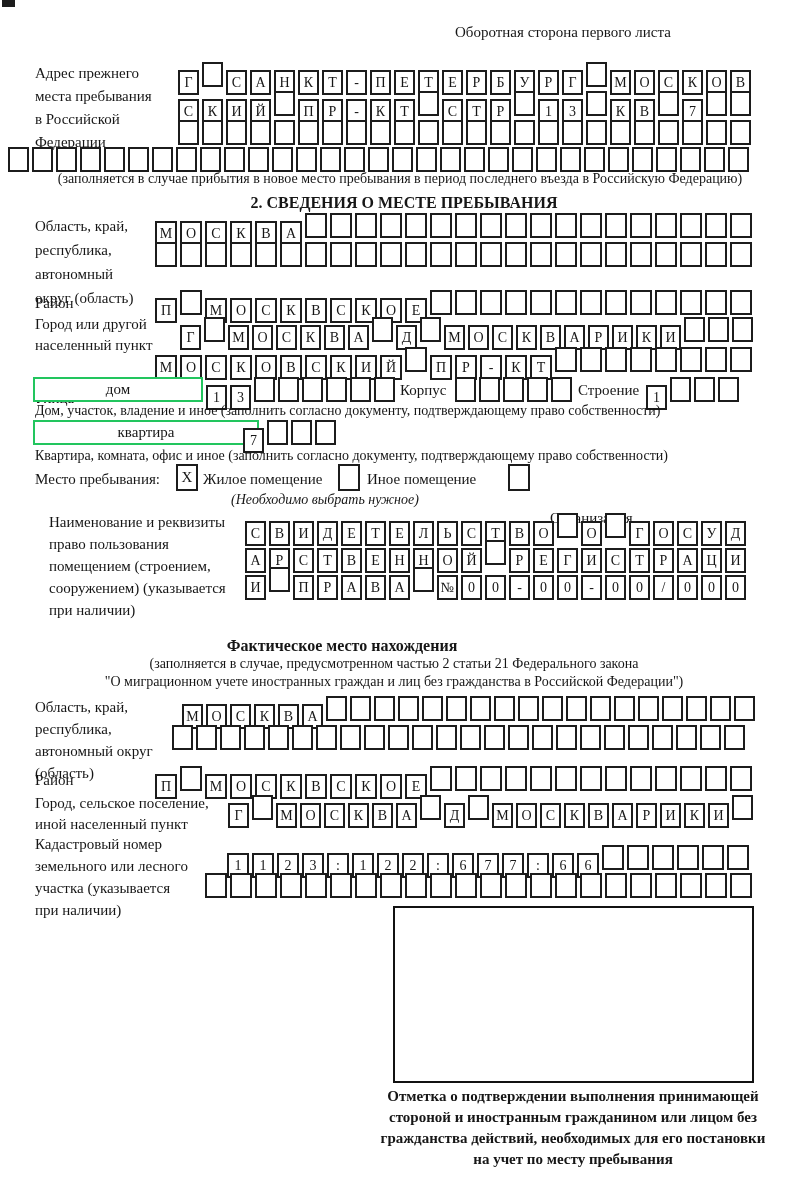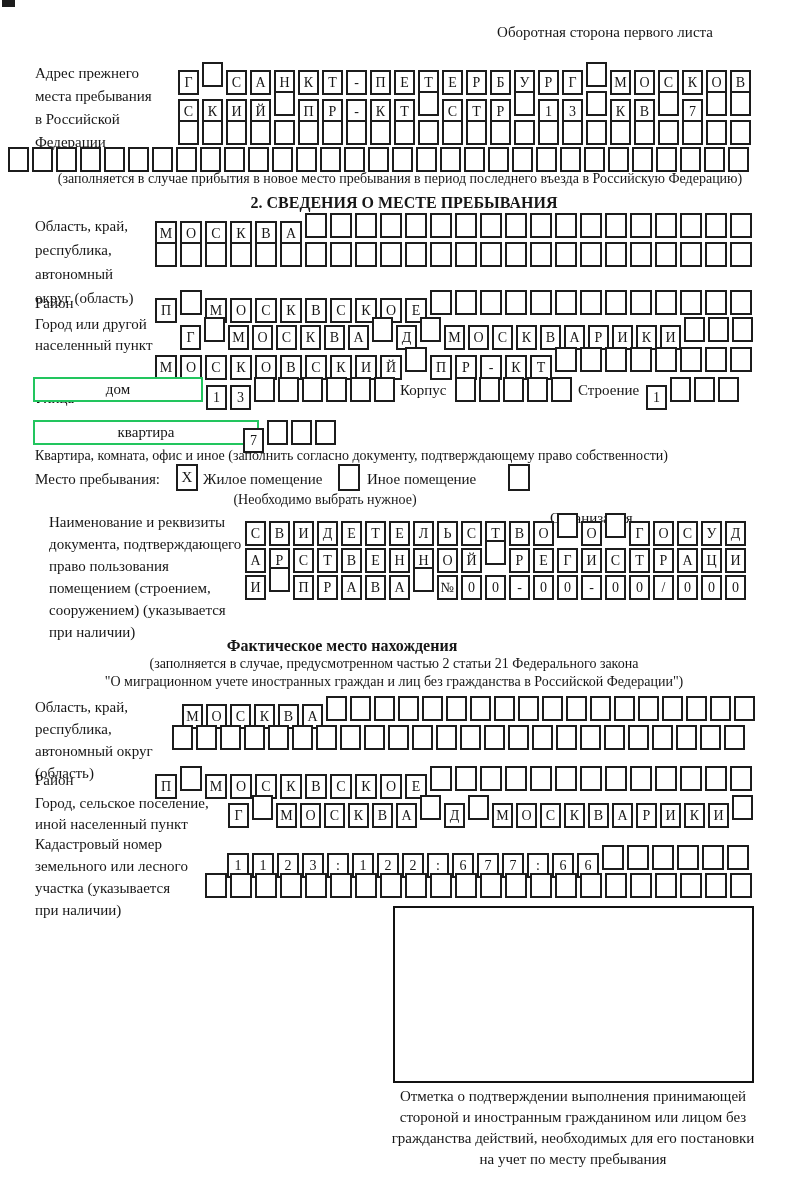--- a/index.html
+++ b/index.html
@@ -26,21 +26,21 @@
   .notes .ln{font-size:14px;line-height:18px;}
   .artifact{position:absolute;background:#1c1c1c;}
 </style>
 </head>
 <body>
 
 <div id="page">
 
   <div class="artifact" style="left:2px;top:0;width:13px;height:7px;"></div>
 
-  <div class="abs" style="left:455px;top:24px;width:300px;text-align:center;font-size:15px;">Оборотная сторона первого листа</div>
+  <div class="abs" style="left:455px;top:24px;width:300px;text-align:left;font-size:15px;">Оборотная сторона первого листа</div>
 
   <div class="lbl lines-block" style="left:35px;top:62px;">
       <div class="ln">Адрес прежнего</div>
       <div class="ln">места пребывания</div>
       <div class="ln">в Российской</div>
       <div class="ln">Федерации</div>
     </div>
   <div class="cellrow" style="left:178px;top:62px;"><span class="cell">Г</span><span class="cell"></span><span class="cell">С</span><span class="cell">А</span><span class="cell">Н</span><span class="cell">К</span><span class="cell">Т</span><span class="cell">-</span><span class="cell">П</span><span class="cell">Е</span><span class="cell">Т</span><span class="cell">Е</span><span class="cell">Р</span><span class="cell">Б</span><span class="cell">У</span><span class="cell">Р</span><span class="cell">Г</span><span class="cell"></span><span class="cell">М</span><span class="cell">О</span><span class="cell">С</span><span class="cell">К</span><span class="cell">О</span><span class="cell">В</span></div>
   <div class="cellrow" style="left:178px;top:91px;"><span class="cell">С</span><span class="cell">К</span><span class="cell">И</span><span class="cell">Й</span><span class="cell"></span><span class="cell">П</span><span class="cell">Р</span><span class="cell">-</span><span class="cell">К</span><span class="cell">Т</span><span class="cell"></span><span class="cell">С</span><span class="cell">Т</span><span class="cell">Р</span><span class="cell"></span><span class="cell">1</span><span class="cell">3</span><span class="cell"></span><span class="cell">К</span><span class="cell">В</span><span class="cell"></span><span class="cell">7</span><span class="cell"></span><span class="cell"></span></div>
   <div class="cellrow" style="left:178px;top:120px;"><span class="cell"></span><span class="cell"></span><span class="cell"></span><span class="cell"></span><span class="cell"></span><span class="cell"></span><span class="cell"></span><span class="cell"></span><span class="cell"></span><span class="cell"></span><span class="cell"></span><span class="cell"></span><span class="cell"></span><span class="cell"></span><span class="cell"></span><span class="cell"></span><span class="cell"></span><span class="cell"></span><span class="cell"></span><span class="cell"></span><span class="cell"></span><span class="cell"></span><span class="cell"></span><span class="cell"></span></div>
@@ -69,37 +69,37 @@
 
   <div class="lbl" style="left:35px;top:350px;margin-top:37px;">Улица</div>
   <div class="cellrow wide" style="left:155px;top:347px;"><span class="cell">М</span><span class="cell">О</span><span class="cell">С</span><span class="cell">К</span><span class="cell">О</span><span class="cell">В</span><span class="cell">С</span><span class="cell">К</span><span class="cell">И</span><span class="cell">Й</span><span class="cell"></span><span class="cell">П</span><span class="cell">Р</span><span class="cell">-</span><span class="cell">К</span><span class="cell">Т</span><span class="cell"></span><span class="cell"></span><span class="cell"></span><span class="cell"></span><span class="cell"></span><span class="cell"></span><span class="cell"></span><span class="cell"></span></div>
 
   <div class="boxlabel" style="left:33px;top:377px;width:170px;">дом</div>
   <div class="cellrow" style="left:206px;top:377px;"><span class="cell">1</span><span class="cell">3</span><span class="cell"></span><span class="cell"></span><span class="cell"></span><span class="cell"></span><span class="cell"></span><span class="cell"></span></div>
   <div class="lbl" style="left:400px;top:379px;">Корпус</div>
   <div class="cellrow" style="left:455px;top:377px;"><span class="cell"></span><span class="cell"></span><span class="cell"></span><span class="cell"></span><span class="cell"></span></div>
   <div class="lbl" style="left:578px;top:379px;">Строение</div>
   <div class="cellrow" style="left:646px;top:377px;"><span class="cell">1</span><span class="cell"></span><span class="cell"></span><span class="cell"></span></div>
+  <div class="small-note" style="left:35px;top:403px;">Дом, участок, владение и иное (заполнить согласно документу, подтверждающему право собственности)</div>
 
   <div class="boxlabel" style="left:33px;top:420px;width:226px;">квартира</div>
   <div class="cellrow" style="left:243px;top:420px;"><span class="cell">7</span><span class="cell"></span><span class="cell"></span><span class="cell"></span></div>
   <div class="small-note" style="left:35px;top:448px;">Квартира, комната, офис и иное (заполнить согласно документу, подтверждающему право собственности)</div>
 
   <div class="lbl" style="left:35px;top:468px;">Место пребывания:</div>
   <div class="chk" style="left:176px;top:464px;">X</div>
   <div class="lbl" style="left:203px;top:468px;">Жилое помещение</div>
   <div class="chk" style="left:338px;top:464px;"></div>
   <div class="lbl" style="left:367px;top:468px;">Иное помещение</div>
   <div class="chk" style="left:508px;top:464px;"></div>
   <div class="lbl" style="left:550px;top:468px;margin-top:39px;">Организация</div>
-  <div class="small-note center" style="left:200px;top:492px;width:250px;">(Необходимо выбрать нужное)</div>
+  <div class="small-note center" style="left:200px;top:492px;width:250px;font-style:italic;">(Необходимо выбрать нужное)</div>
 
   <div class="lbl lines-block" style="left:35px;top:511px;line-height:22px;margin-left:14px;">
       <div class="ln">Наименование и реквизиты</div>
-      <div class="ln">документа, подтверждающего</div>
       <div class="ln">право пользования</div>
       <div class="ln">помещением (строением,</div>
       <div class="ln">сооружением) (указывается</div>
       <div class="ln">при наличии)</div>
     </div>
   <div class="cellrow" style="left:245px;top:513px;"><span class="cell">С</span><span class="cell">В</span><span class="cell">И</span><span class="cell">Д</span><span class="cell">Е</span><span class="cell">Т</span><span class="cell">Е</span><span class="cell">Л</span><span class="cell">Ь</span><span class="cell">С</span><span class="cell">Т</span><span class="cell">В</span><span class="cell">О</span><span class="cell"></span><span class="cell">О</span><span class="cell"></span><span class="cell">Г</span><span class="cell">О</span><span class="cell">С</span><span class="cell">У</span><span class="cell">Д</span></div>
   <div class="cellrow" style="left:245px;top:540px;"><span class="cell">А</span><span class="cell">Р</span><span class="cell">С</span><span class="cell">Т</span><span class="cell">В</span><span class="cell">Е</span><span class="cell">Н</span><span class="cell">Н</span><span class="cell">О</span><span class="cell">Й</span><span class="cell"></span><span class="cell">Р</span><span class="cell">Е</span><span class="cell">Г</span><span class="cell">И</span><span class="cell">С</span><span class="cell">Т</span><span class="cell">Р</span><span class="cell">А</span><span class="cell">Ц</span><span class="cell">И</span></div>
   <div class="cellrow" style="left:245px;top:567px;"><span class="cell">И</span><span class="cell"></span><span class="cell">П</span><span class="cell">Р</span><span class="cell">А</span><span class="cell">В</span><span class="cell">А</span><span class="cell"></span><span class="cell">№</span><span class="cell">0</span><span class="cell">0</span><span class="cell">-</span><span class="cell">0</span><span class="cell">0</span><span class="cell">-</span><span class="cell">0</span><span class="cell">0</span><span class="cell">/</span><span class="cell">0</span><span class="cell">0</span><span class="cell">0</span></div>
 
   <div class="abs center bold" style="left:0;top:637px;width:684px;font-size:16px;">Фактическое место нахождения</div>
@@ -129,20 +129,20 @@
   <div class="lbl lines-block" style="left:35px;top:833px;line-height:22px;">
       <div class="ln">Кадастровый номер</div>
       <div class="ln">земельного или лесного</div>
       <div class="ln">участка (указывается</div>
       <div class="ln">при наличии)</div>
     </div>
   <div class="cellrow wide" style="left:227px;top:845px;"><span class="cell">1</span><span class="cell">1</span><span class="cell">2</span><span class="cell">3</span><span class="cell">:</span><span class="cell">1</span><span class="cell">2</span><span class="cell">2</span><span class="cell">:</span><span class="cell">6</span><span class="cell">7</span><span class="cell">7</span><span class="cell">:</span><span class="cell">6</span><span class="cell">6</span><span class="cell"></span><span class="cell"></span><span class="cell"></span><span class="cell"></span><span class="cell"></span><span class="cell"></span></div>
   <div class="cellrow wide" style="left:205px;top:873px;"><span class="cell"></span><span class="cell"></span><span class="cell"></span><span class="cell"></span><span class="cell"></span><span class="cell"></span><span class="cell"></span><span class="cell"></span><span class="cell"></span><span class="cell"></span><span class="cell"></span><span class="cell"></span><span class="cell"></span><span class="cell"></span><span class="cell"></span><span class="cell"></span><span class="cell"></span><span class="cell"></span><span class="cell"></span><span class="cell"></span><span class="cell"></span><span class="cell"></span></div>
 
   <div class="bigbox" style="left:393px;top:906px;width:361px;height:177px;"></div>
-  <div class="abs center caption lines-block" style="left:363px;top:1086px;width:420px;">
+  <div class="abs center caption lines-block" style="left:363px;top:1086px;width:420px;font-weight:bold;">
       <div class="ln">Отметка о подтверждении выполнения принимающей</div>
       <div class="ln">стороной и иностранным гражданином или лицом без</div>
       <div class="ln">гражданства действий, необходимых для его постановки</div>
       <div class="ln">на учет по месту пребывания</div>
     </div>
 
 </div>
 
 </body></html>

